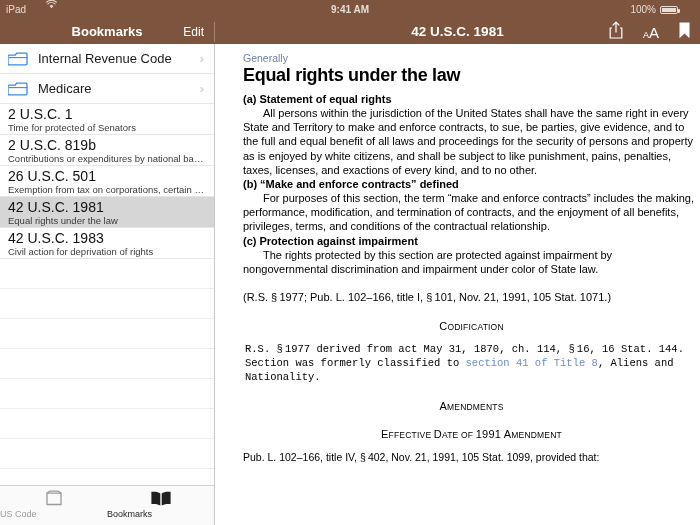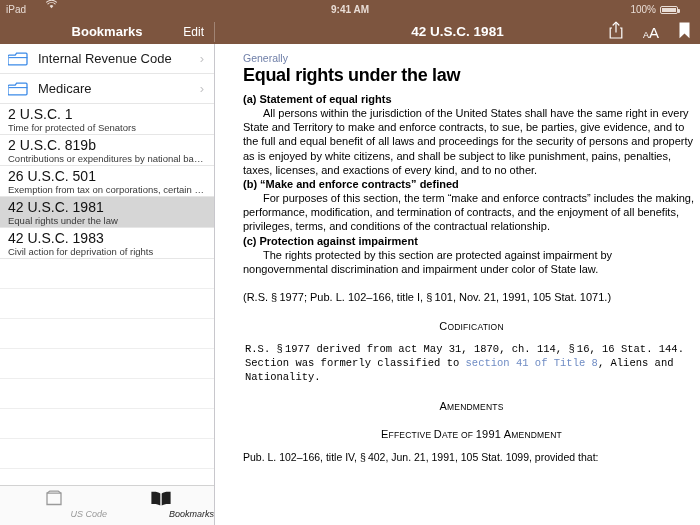--- a/index.html
+++ b/index.html
@@ -117,23 +117,22 @@
   .note-flush { font-size: 10.5px; line-height: 14px; }
   .lnk { color: #6f8cc4; cursor: pointer; }
 
   
   .tabbar {
     position: absolute; left: 0; bottom: 0; width: 214px; height: 40px;
     background: #fafafa; border-top: 1px solid #d2d2d2;
     display: flex; align-items: flex-start;
   }
   .tab {
-    flex: 1; text-align: right; padding-top: 3px; cursor: pointer;
+    flex: 1; text-align: left; padding-top: 3px; cursor: pointer;
     color: #9a9a9a;
-    font-style: italic;
   }
   .tab.active { color: #1f1f1f; }
   .tab .t-label { font-size: 9px; display: block; margin-top: 1px; }
   .tab .t-icon { height: 19px; display: flex; align-items: center; justify-content: center; }
   .content-bottom-fade {
     position: absolute; left: 215px; bottom: 0; width: 485px; height: 40px;
     background: #fff; border-top: 0;
   }
 </style>
 </head>
@@ -273,21 +272,21 @@
     </div>
 
     <div class="smallcap-head">
       <span class="cap">A</span><span>MENDMENTS</span>
     </div>
 
     <div class="smallcap-head">
       <span class="cap">E</span><span>FFECTIVE </span><span class="cap">D</span><span>ATE </span><span>OF </span><span class="cap">1991 A</span><span>MENDMENT</span>
     </div>
 
-    <div class="note-flush">Pub. L. 102–166, title IV, § 402, Jun. 21, 1991, 105 Stat. 1099, provided that:</div>
+    <div class="note-flush">Pub. L. 102–166, title IV, § 402, Nov. 21, 1991, 105 Stat. 1099, provided that:</div>
 
   </div>
 
   <div class="content-bottom-fade"></div>
 
   <div class="tabbar">
     <div class="tab">
       <span class="t-icon">
         <svg width="20" height="17" viewBox="0 0 20 17" aria-hidden="true">
           <path d="M3 3.2 h14 v11.3 h-14 z" fill="none" stroke="#9a9a9a" stroke-width="1.3"></path>

